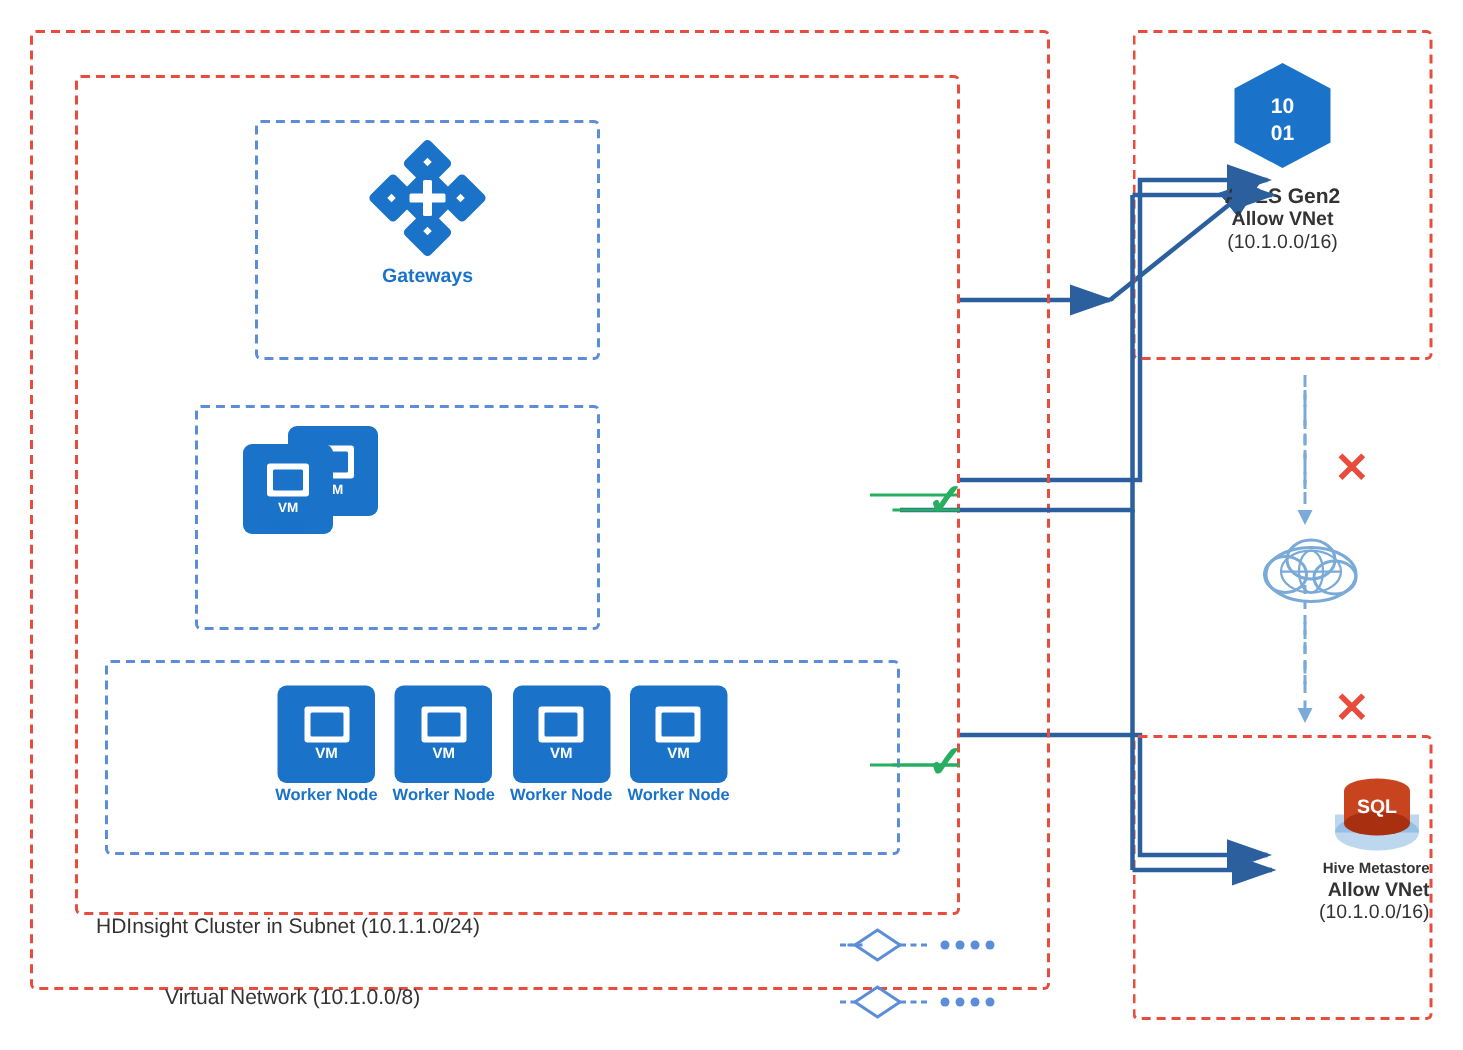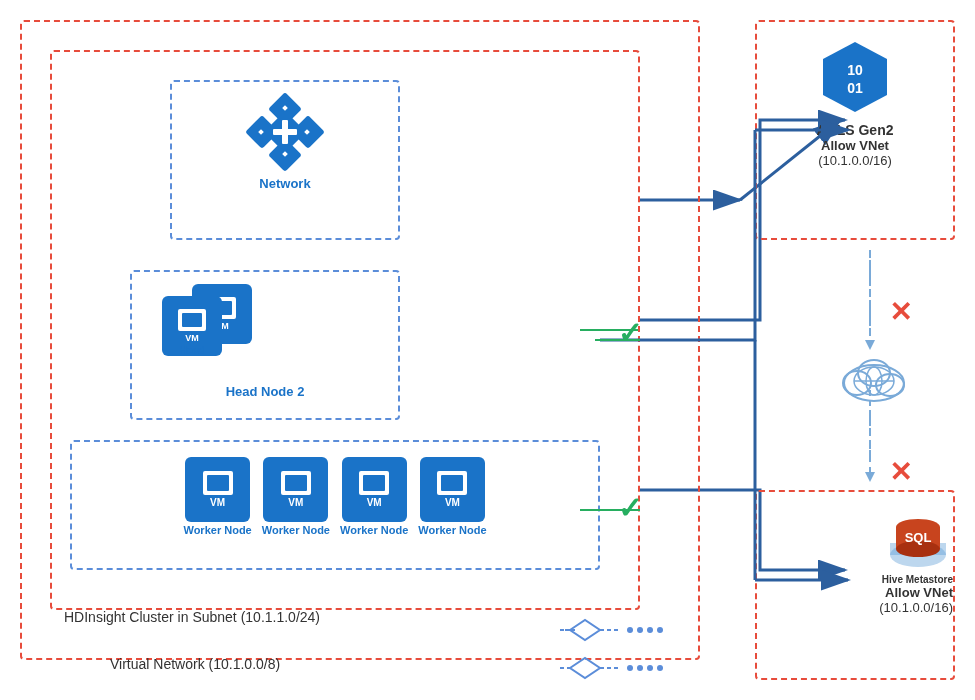--- a/index.html
+++ b/index.html
@@ -190,21 +190,21 @@
         <rect x="25" y="25" width="30" height="30" fill="#1a73c8" rx="3" transform="rotate(45 40 40)"></rect>
 
         <rect x="37" y="28" width="6" height="24" fill="white" rx="1"></rect>
         <rect x="28" y="37" width="24" height="6" fill="white" rx="1"></rect>
 
         <rect x="38" y="14" width="4" height="4" fill="white" transform="rotate(45 40 16)"></rect>
         <rect x="38" y="60" width="4" height="4" fill="white" transform="rotate(45 40 62)"></rect>
         <rect x="14" y="38" width="4" height="4" fill="white" transform="rotate(45 16 40)"></rect>
         <rect x="60" y="38" width="4" height="4" fill="white" transform="rotate(45 62 40)"></rect>
       </svg>
-      <span class="label">Network</span>
+      <span class="label">Gateways</span>
     </div>
   </div>
 
   <div class="dashed-box-blue headnodes-box">
     <div style="position:relative;width:100%;height:100%;">
 
       <div style="position:absolute;left:30px;top:12px;">
 
         <div style="position:absolute;left:30px;top:0px;width:60px;height:60px;background:#1a73c8;border-radius:6px;display:flex;flex-direction:column;align-items:center;justify-content:center;">
           <div style="width:28px;height:22px;background:white;border-radius:2px;display:flex;align-items:center;justify-content:center;margin-bottom:2px;">
@@ -212,23 +212,20 @@
           </div>
           <span style="color:white;font-size:9px;font-weight:700;">VM</span>
         </div>
 
         <div style="position:absolute;left:0px;top:12px;width:60px;height:60px;background:#1a73c8;border-radius:6px;display:flex;flex-direction:column;align-items:center;justify-content:center;">
           <div style="width:28px;height:22px;background:white;border-radius:2px;display:flex;align-items:center;justify-content:center;margin-bottom:2px;">
             <div style="width:20px;height:14px;background:#1a73c8;border-radius:1px;"></div>
           </div>
           <span style="color:white;font-size:9px;font-weight:700;">VM</span>
         </div>
-      </div>
-      <div style="position:absolute;bottom:18px;left:0;right:0;text-align:center;">
-        <span class="label">Head Node 2</span>
       </div>
 
       <div style="position:absolute;left:30px;top:68px;width:60px;text-align:center;">
         <span style="font-size:10px;color:#1a73c8;font-weight:600;text-align:right;">Head</span>
       </div>
     </div>
   </div>
 
   <div class="dashed-box-blue workernodes-box">
     <div class="worker-row">

